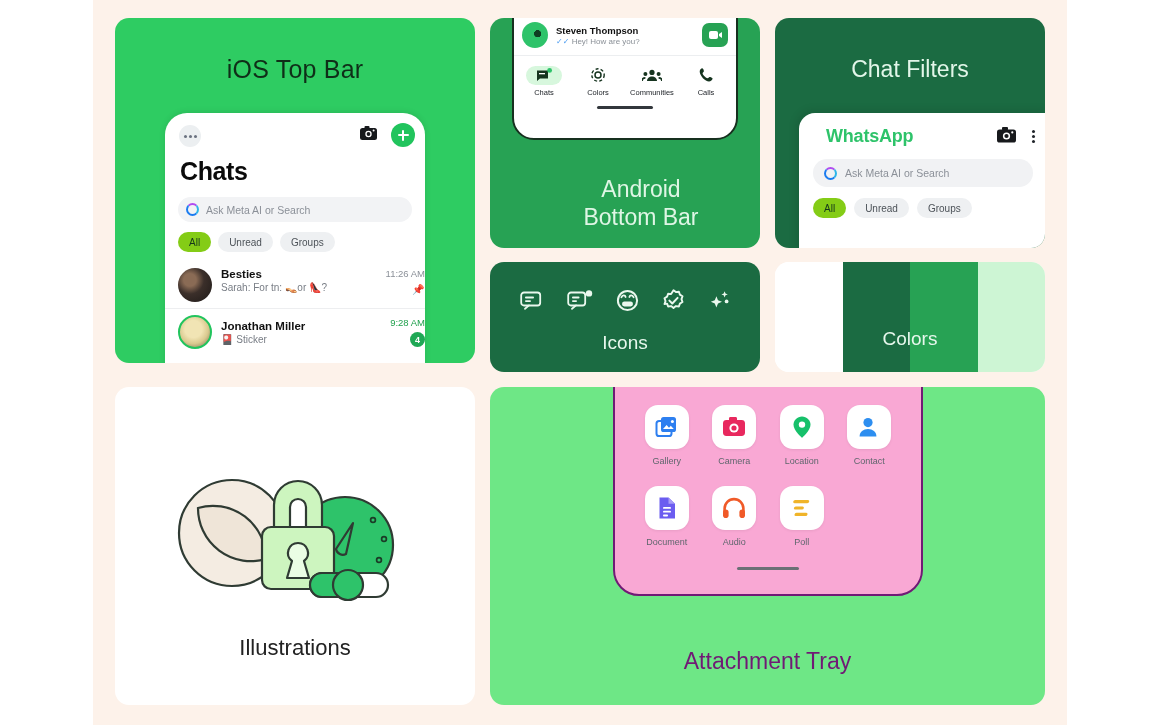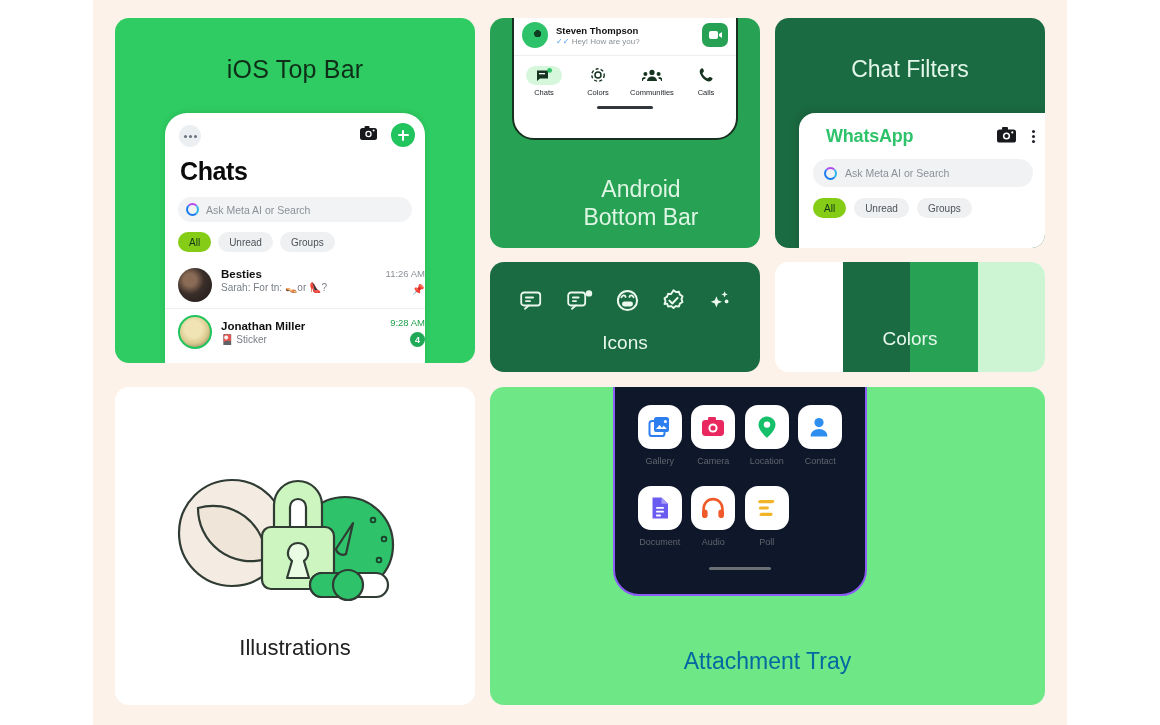--- a/index.html
+++ b/index.html
@@ -193,38 +193,38 @@
     position: absolute; left: 0; bottom: 44px; width: 100%;
     text-align: center; font-size: 22px; color: #222;
   }
 
   
   #card-tray {
     left: 397px; top: 387px; width: 555px; height: 318px;
     background: #6ee786;
   }
   .tray-phone {
-    position: absolute; left: 123px; top: -4px; width: 254px; height: 213px;
-    background: #0f172a; border: 2px solid #8b5cf6;
+    position: absolute; left: 123px; top: -4px; width: 310px; height: 213px;
+    background: #f9a8d4; border: 2px solid #701a75;
     border-radius: 0 0 26px 26px; overflow: hidden;
   }
   .tray-grid { padding: 20px 18px 0 18px; }
   .tray-row { display: flex; }
   .tray-cell { flex: 0 0 25%; text-align: center; }
   .tray-tile {
     width: 44px; height: 44px; border-radius: 13px; background: #fff;
     margin: 0 auto; display:flex; align-items:center; justify-content:center;
     box-shadow: 0 1px 3px rgba(0,0,0,.07);
   }
   .tray-label { font-size: 9px; color: #5f666d; margin-top: 7px; }
   .tray-row + .tray-row { margin-top: 20px; }
   .tray-grab { width: 62px; height: 3px; border-radius:2px; background:#6b7075; margin: 20px auto 0 auto; }
   #card-tray .card-title {
     position: absolute; left: 0; bottom: 30px; width: 100%;
-    text-align: center; font-size: 23px; color: #0369a1;
+    text-align: center; font-size: 23px; color: #701a75;
   }
 </style>
 </head>
 <body>
 
 <div id="stage">
 <div id="canvas">
 
   <div class="card" id="card-ios">
     <div class="card-title">iOS Top Bar</div>

